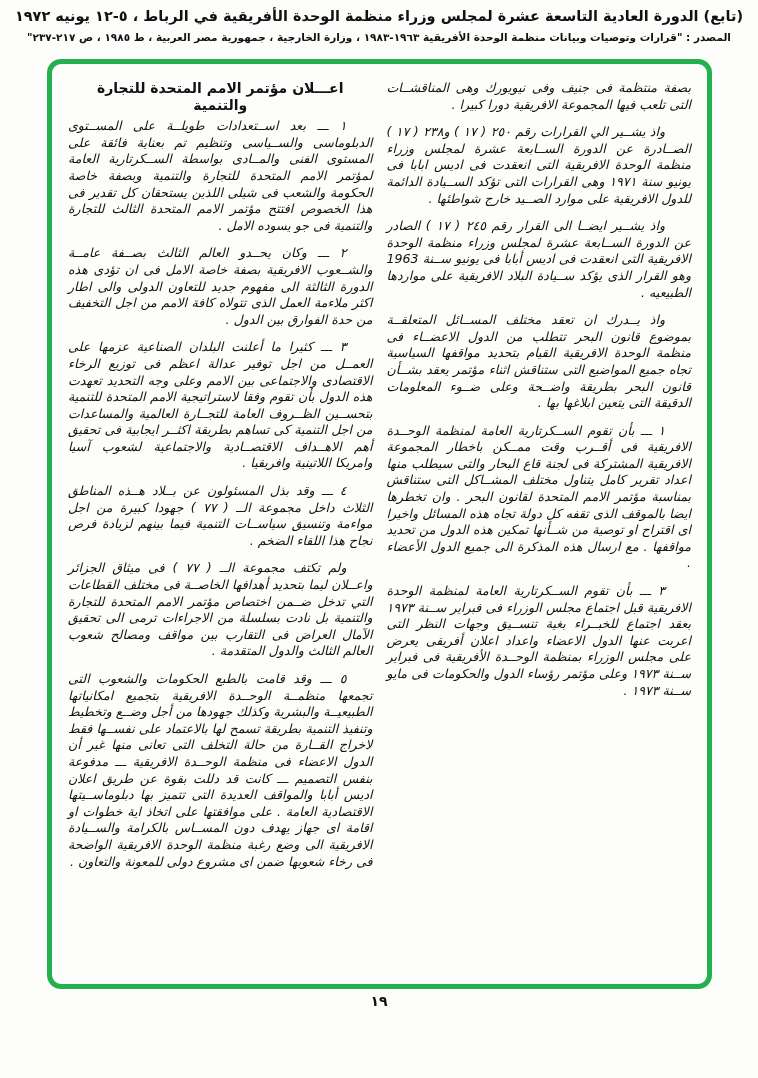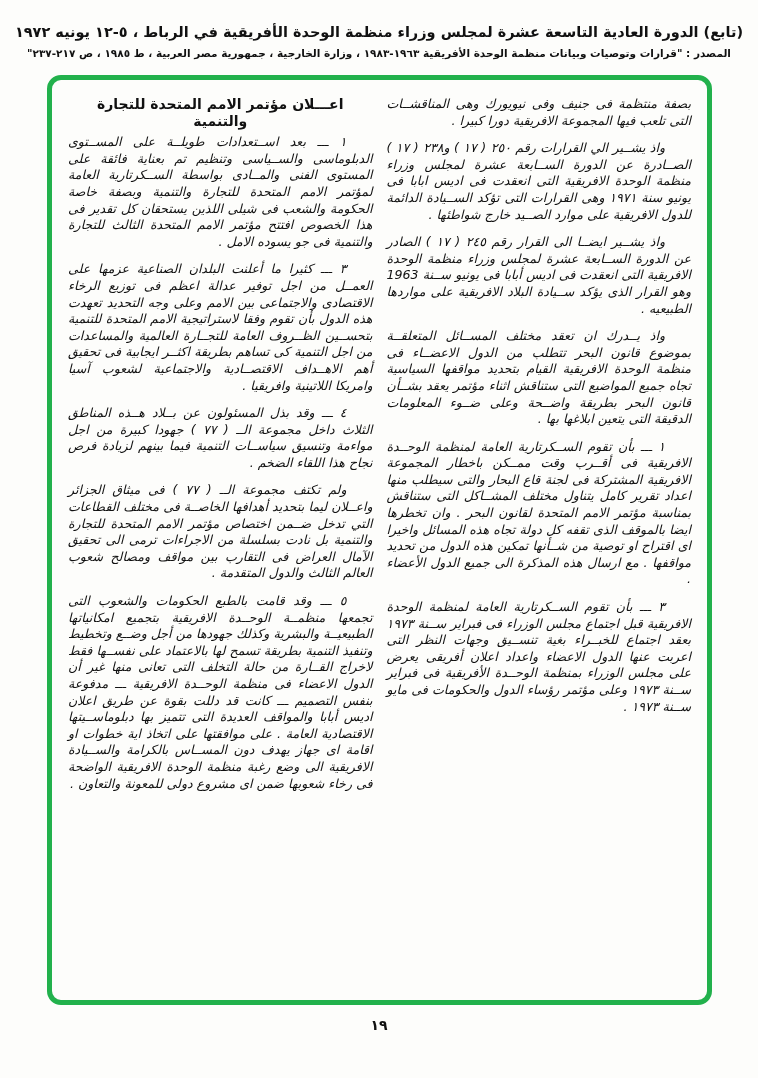--- a/index.html
+++ b/index.html
@@ -7,21 +7,21 @@
     width: 758px;
     height: 1078px;
     background: #fdfdfb;
     font-family: "DejaVu Sans", sans-serif;
     color: #111;
     position: relative;
     overflow: hidden;
   }
   .header {
     text-align: center;
-    padding-top: 24px;
+    padding-top: 8px;
     direction: rtl;
   }
   .header-line1 {
     font-size: 14.5px;
     font-weight: bold;
     letter-spacing: 0.2px;
   }
   .header-line2 {
     font-size: 10.5px;
     font-weight: bold;
@@ -65,21 +65,21 @@
   .doc-title {
     font-size: 14px;
     font-weight: bold;
     text-align: center;
     margin: 0 0 5px 0;
   }
   .pagenum {
     text-align: center;
     font-size: 14px;
     font-weight: bold;
-    margin-top: 12px;
+    margin-top: 4px;
   }
 </style>
 </head>
 <body>
 
 <div class="header">
   <div class="header-line1">(تابع) الدورة العادية التاسعة عشرة لمجلس وزراء منظمة الوحدة الأفريقية في الرباط ، ٥-١٢ يونيه ١٩٧٢</div>
   <div class="header-line2">المصدر : "قرارات وتوصيات وبيانات منظمة الوحدة الأفريقية ١٩٦٣-١٩٨٣ ، وزارة الخارجية ، جمهورية مصر العربية ، ط ١٩٨٥ ، ص ٢١٧-٢٣٧"</div>
 </div>
 
@@ -91,20 +91,21 @@
       <p>واذ يشــير الي القرارات رقم ٢٥٠ ( ١٧ ) و٢٣٨ ( ١٧ ) الصــادرة عن الدورة الســابعة عشرة لمجلس وزراء منظمة الوحدة الافريقية التى انعقدت فى اديس ابابا فى يونيو سنة ١٩٧١ وهى القرارات التى تؤكد الســيادة الدائمة للدول الافريقية على موارد الصــيد خارج شواطئها .</p>
       <p>واذ يشــير ايضــا الى القرار رقم ٢٤٥ ( ١٧ ) الصادر عن الدورة الســابعة عشرة لمجلس وزراء منظمة الوحدة الافريقية التى انعقدت فى اديس أبابا فى يونيو ســنة 1963 وهو القرار الذى يؤكد ســيادة البلاد الافريقية على مواردها الطبيعيه .</p>
       <p>واذ يــدرك ان تعقد مختلف المســائل المتعلقــة بموضوع قانون البحر تتطلب من الدول الاعضــاء فى منظمة الوحدة الافريقية القيام بتحديد مواقفها السياسية تجاه جميع المواضيع التى ستناقش اثناء مؤتمر يعقد بشــأن قانون البحر بطريقة واضــحة وعلى ضــوء المعلومات الدقيقة التى يتعين ابلاغها بها .</p>
       <p>١ ـــ بأن تقوم الســكرتارية العامة لمنظمة الوحــدة الافريقية فى أقــرب وقت ممــكن باخطار المجموعة الافريقية المشتركة فى لجنة قاع البحار والتى سيطلب منها اعداد تقرير كامل يتناول مختلف المشــاكل التى ستناقش بمناسبة مؤتمر الامم المتحدة لقانون البحر . وان تخطرها ايضا بالموقف الذى تقفه كل دولة تجاه هذه المسائل واخيرا اى اقتراح او توصية من شــأنها تمكين هذه الدول من تحديد مواقفها . مع ارسال هذه المذكرة الى جميع الدول الأعضاء .</p>
       <p>٣ ـــ بأن تقوم الســكرتارية العامة لمنظمة الوحدة الافريقية قبل اجتماع مجلس الوزراء فى فبراير ســنة ١٩٧٣ بعقد اجتماع للخبــراء بغية تنســيق وجهات النظر التى اعربت عنها الدول الاعضاء واعداد اعلان أفريقى يعرض على مجلس الوزراء بمنظمة الوحــدة الأفريقية فى فبراير ســنة ١٩٧٣ وعلى مؤتمر رؤساء الدول والحكومات فى مايو ســنة ١٩٧٣ .</p>
     </section>
 
     <section class="col">
       <h2 class="doc-title">اعـــلان مؤتمر الامم المتحدة للتجارة والتنمية</h2>
       <p>١ ـــ بعد اســتعدادات طويلــة على المســتوى الدبلوماسى والســياسى وتنظيم تم بعناية فائقة على المستوى الفنى والمــادى بواسطة الســكرتارية العامة لمؤتمر الامم المتحدة للتجارة والتنمية وبصفة خاصة الحكومة والشعب فى شيلى اللذين يستحقان كل تقدير فى هذا الخصوص افتتح مؤتمر الامم المتحدة الثالث للتجارة والتنمية فى جو يسوده الامل .</p>
+      <p>٢ ـــ وكان يحــدو العالم الثالث بصــفة عامــة والشــعوب الافريقية بصفة خاصة الامل فى ان تؤدى هذه الدورة الثالثة الى مفهوم جديد للتعاون الدولى والى اطار اكثر ملاءمة العمل الذى تتولاه كافة الامم من اجل التخفيف من حدة الفوارق بين الدول .</p>
       <p>٣ ـــ كثيرا ما أعلنت البلدان الصناعية عزمها على العمــل من اجل توفير عدالة اعظم فى توزيع الرخاء الاقتصادى والاجتماعى بين الامم وعلى وجه التحديد تعهدت هذه الدول بأن تقوم وفقا لاستراتيجية الامم المتحدة للتنمية بتحســين الظــروف العامة للتجــارة العالمية والمساعدات من اجل التنمية كى تساهم بطريقة اكثــر ايجابية فى تحقيق أهم الاهــداف الاقتصــادية والاجتماعية لشعوب آسيا وامريكا اللاتينية وافريقيا .</p>
       <p>٤ ـــ وقد بذل المسئولون عن بــلاد هــذه المناطق الثلاث داخل مجموعة الــ ( ٧٧ ) جهودا كبيرة من اجل مواءمة وتنسيق سياســات التنمية فيما بينهم لزيادة فرص نجاح هذا اللقاء الضخم .</p>
       <p>ولم تكتف مجموعة الــ ( ٧٧ ) فى ميثاق الجزائر واعــلان ليما بتحديد أهدافها الخاصــة فى مختلف القطاعات التي تدخل ضــمن اختصاص مؤتمر الامم المتحدة للتجارة والتنمية بل نادت بسلسلة من الاجراءات ترمى الى تحقيق الآمال العراض فى التقارب بين مواقف ومصالح شعوب العالم الثالث والدول المتقدمة .</p>
       <p>٥ ـــ وقد قامت بالطبع الحكومات والشعوب التى تجمعها منظمــة الوحــدة الافريقية بتجميع امكانياتها الطبيعيــة والبشرية وكذلك جهودها من أجل وضــع وتخطيط وتنفيذ التنمية بطريقة تسمح لها بالاعتماد على نفســها فقط لاخراج القــارة من حالة التخلف التى تعانى منها غير أن الدول الاعضاء فى منظمة الوحــدة الافريقية ـــ مدفوعة بنفس التصميم ـــ كانت قد دللت بقوة عن طريق اعلان اديس أبابا والمواقف العديدة التى تتميز بها دبلوماســيتها الاقتصادية العامة . على موافقتها على اتخاذ اية خطوات او اقامة اى جهاز يهدف دون المســاس بالكرامة والســيادة الافريقية الى وضع رغبة منظمة الوحدة الافريقية الواضحة فى رخاء شعوبها ضمن اى مشروع دولى للمعونة والتعاون .</p>
     </section>
 
   </div>
 </div>
 
 <div class="pagenum">١٩</div>

